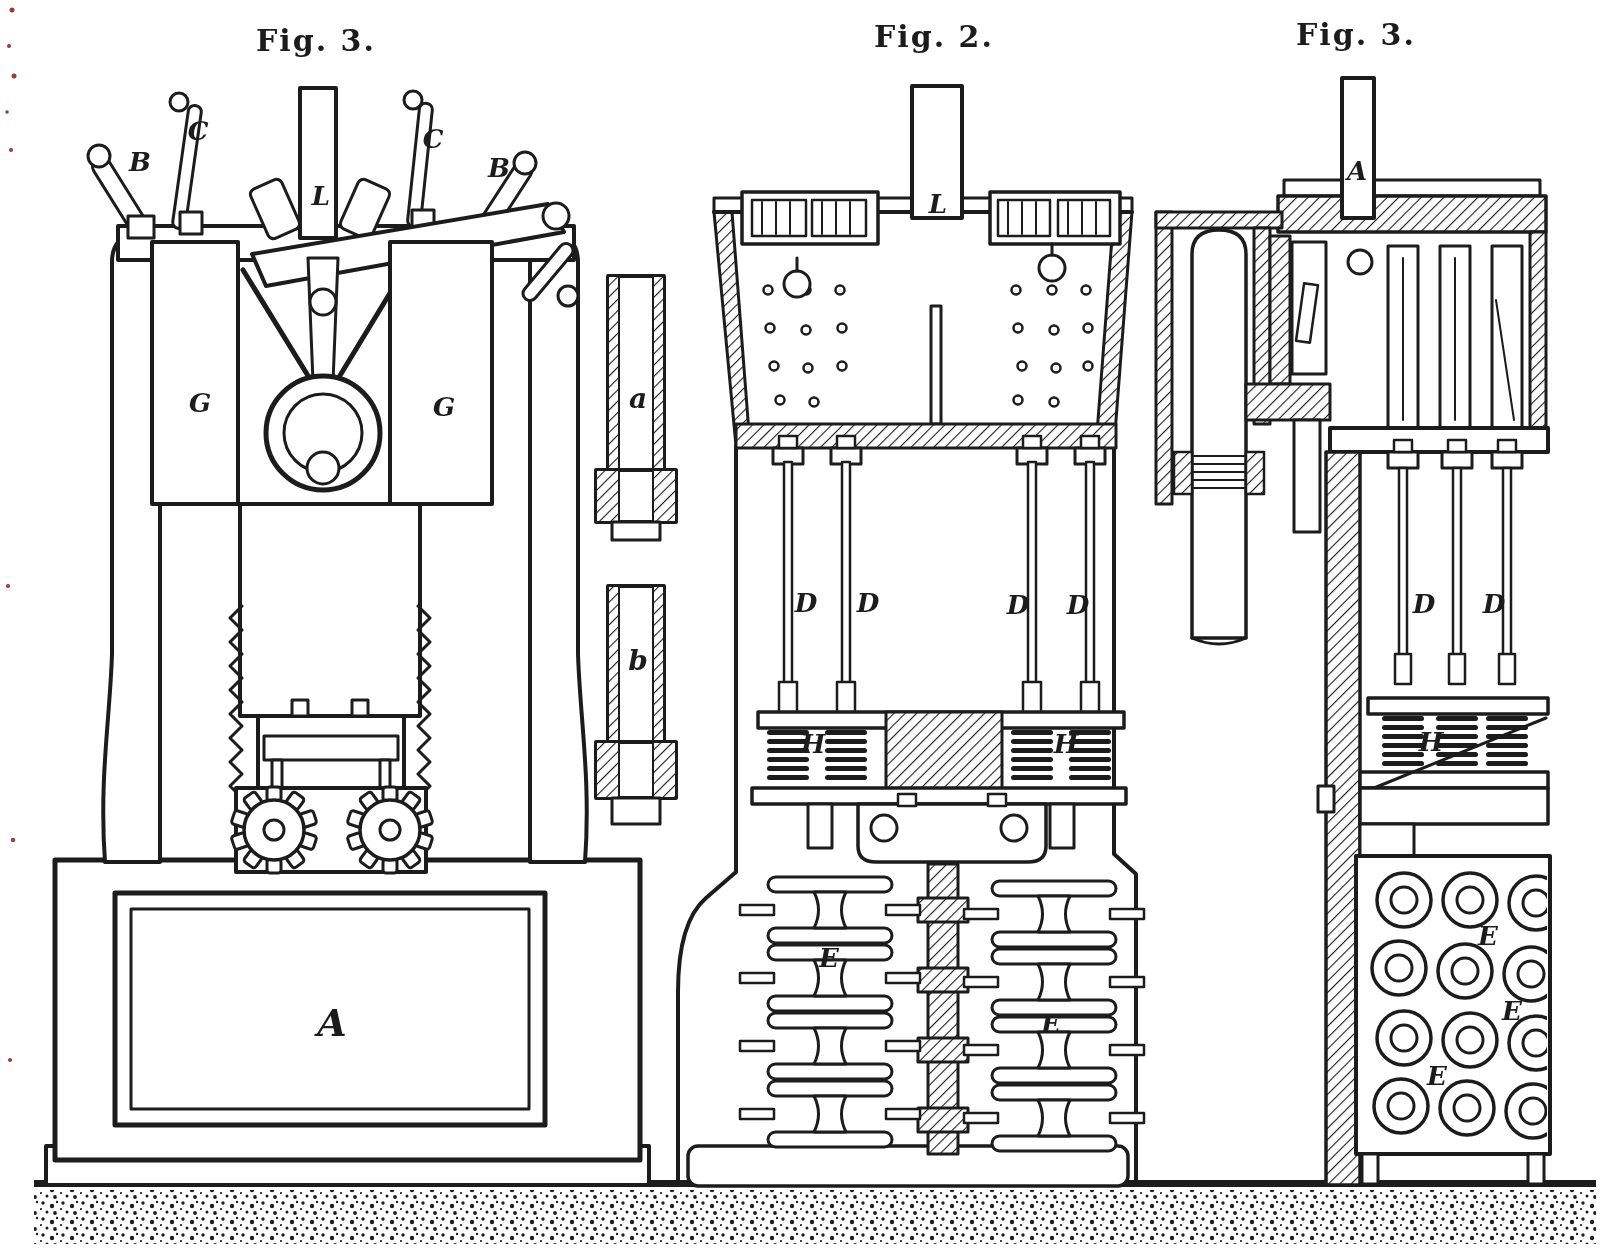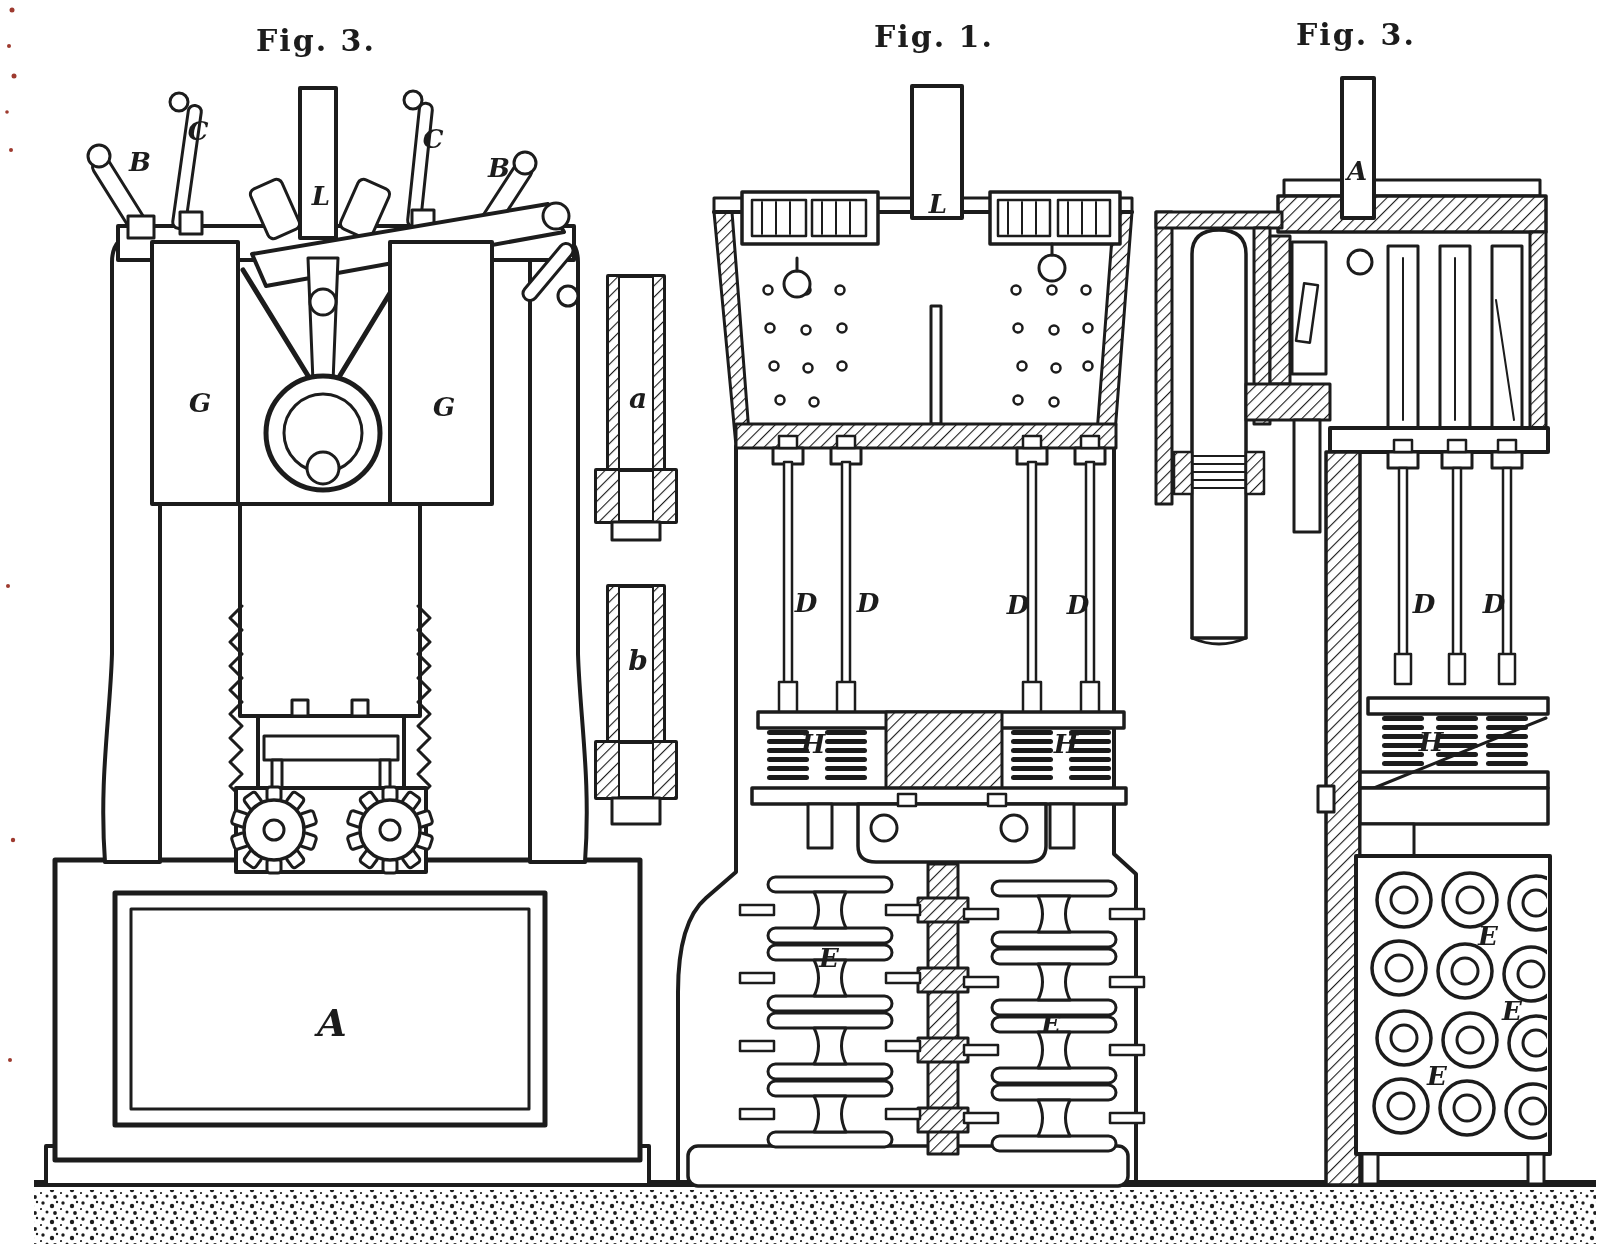--- a/index.html
+++ b/index.html
@@ -369,21 +369,21 @@
       <div class="part-label" style="left: 140px; top: 162px;">B</div>
       <div class="part-label" style="left: 198px; top: 131px;">C</div>
       <div class="part-label" style="left: 321px; top: 196px;">L</div>
       <div class="part-label" style="left: 433px; top: 139px;">C</div>
       <div class="part-label" style="left: 499px; top: 168px;">B</div>
       <div class="part-label" style="left: 200px; top: 403px;">G</div>
       <div class="part-label" style="left: 444px; top: 407px;">G</div>
       <div class="part-label" style="font-size: 38px; left: 332px; top: 1022px;">A</div>
       <div class="part-label lower" style="left: 638px; top: 398px;">a</div>
       <div class="part-label lower" style="left: 638px; top: 660px;">b</div>
-      <div class="caption" style="left: 934px; top: 36px;">Fig. 1.</div>
+      <div class="caption" style="left: 934px; top: 36px;">Fig. 2.</div>
       <div class="part-label" style="left: 938px; top: 204px;">L</div>
       <div class="part-label" style="left: 806px; top: 603px;">D</div>
       <div class="part-label" style="left: 868px; top: 603px;">D</div>
       <div class="part-label" style="left: 1018px; top: 605px;">D</div>
       <div class="part-label" style="left: 1078px; top: 605px;">D</div>
       <div class="part-label" style="left: 813px; top: 744px;">H</div>
       <div class="part-label" style="left: 1066px; top: 744px;">H</div>
       <div class="part-label" style="left: 829px; top: 958px;">E</div>
       <div class="part-label" style="left: 1051px; top: 1024px;">E</div>
       <div class="caption" style="left: 1356px; top: 34px;">Fig. 3.</div>

